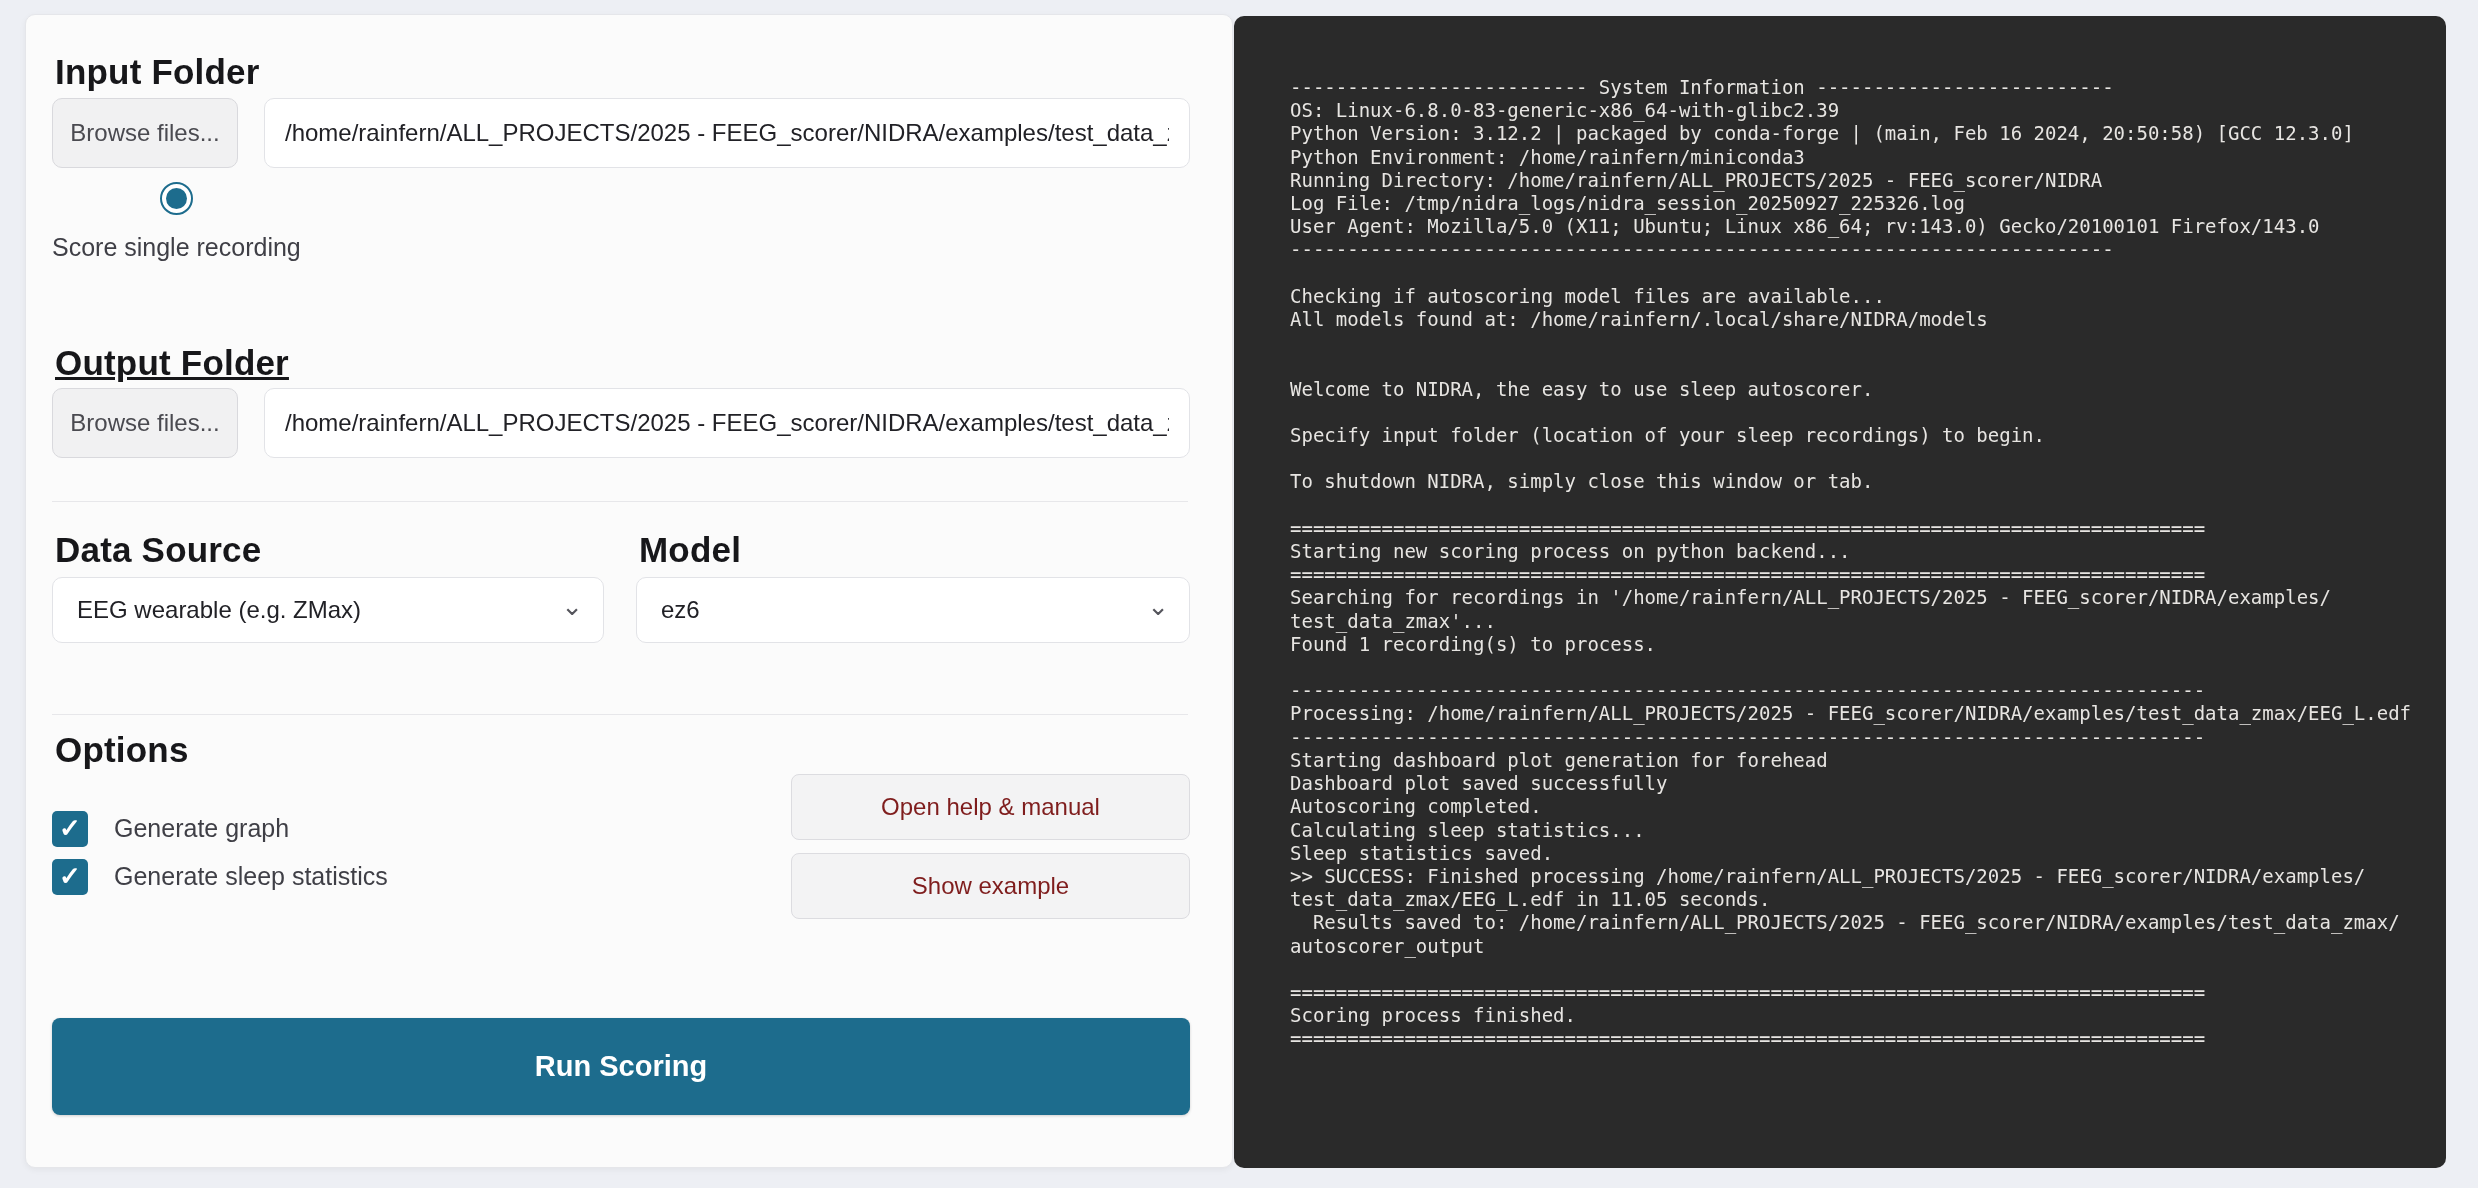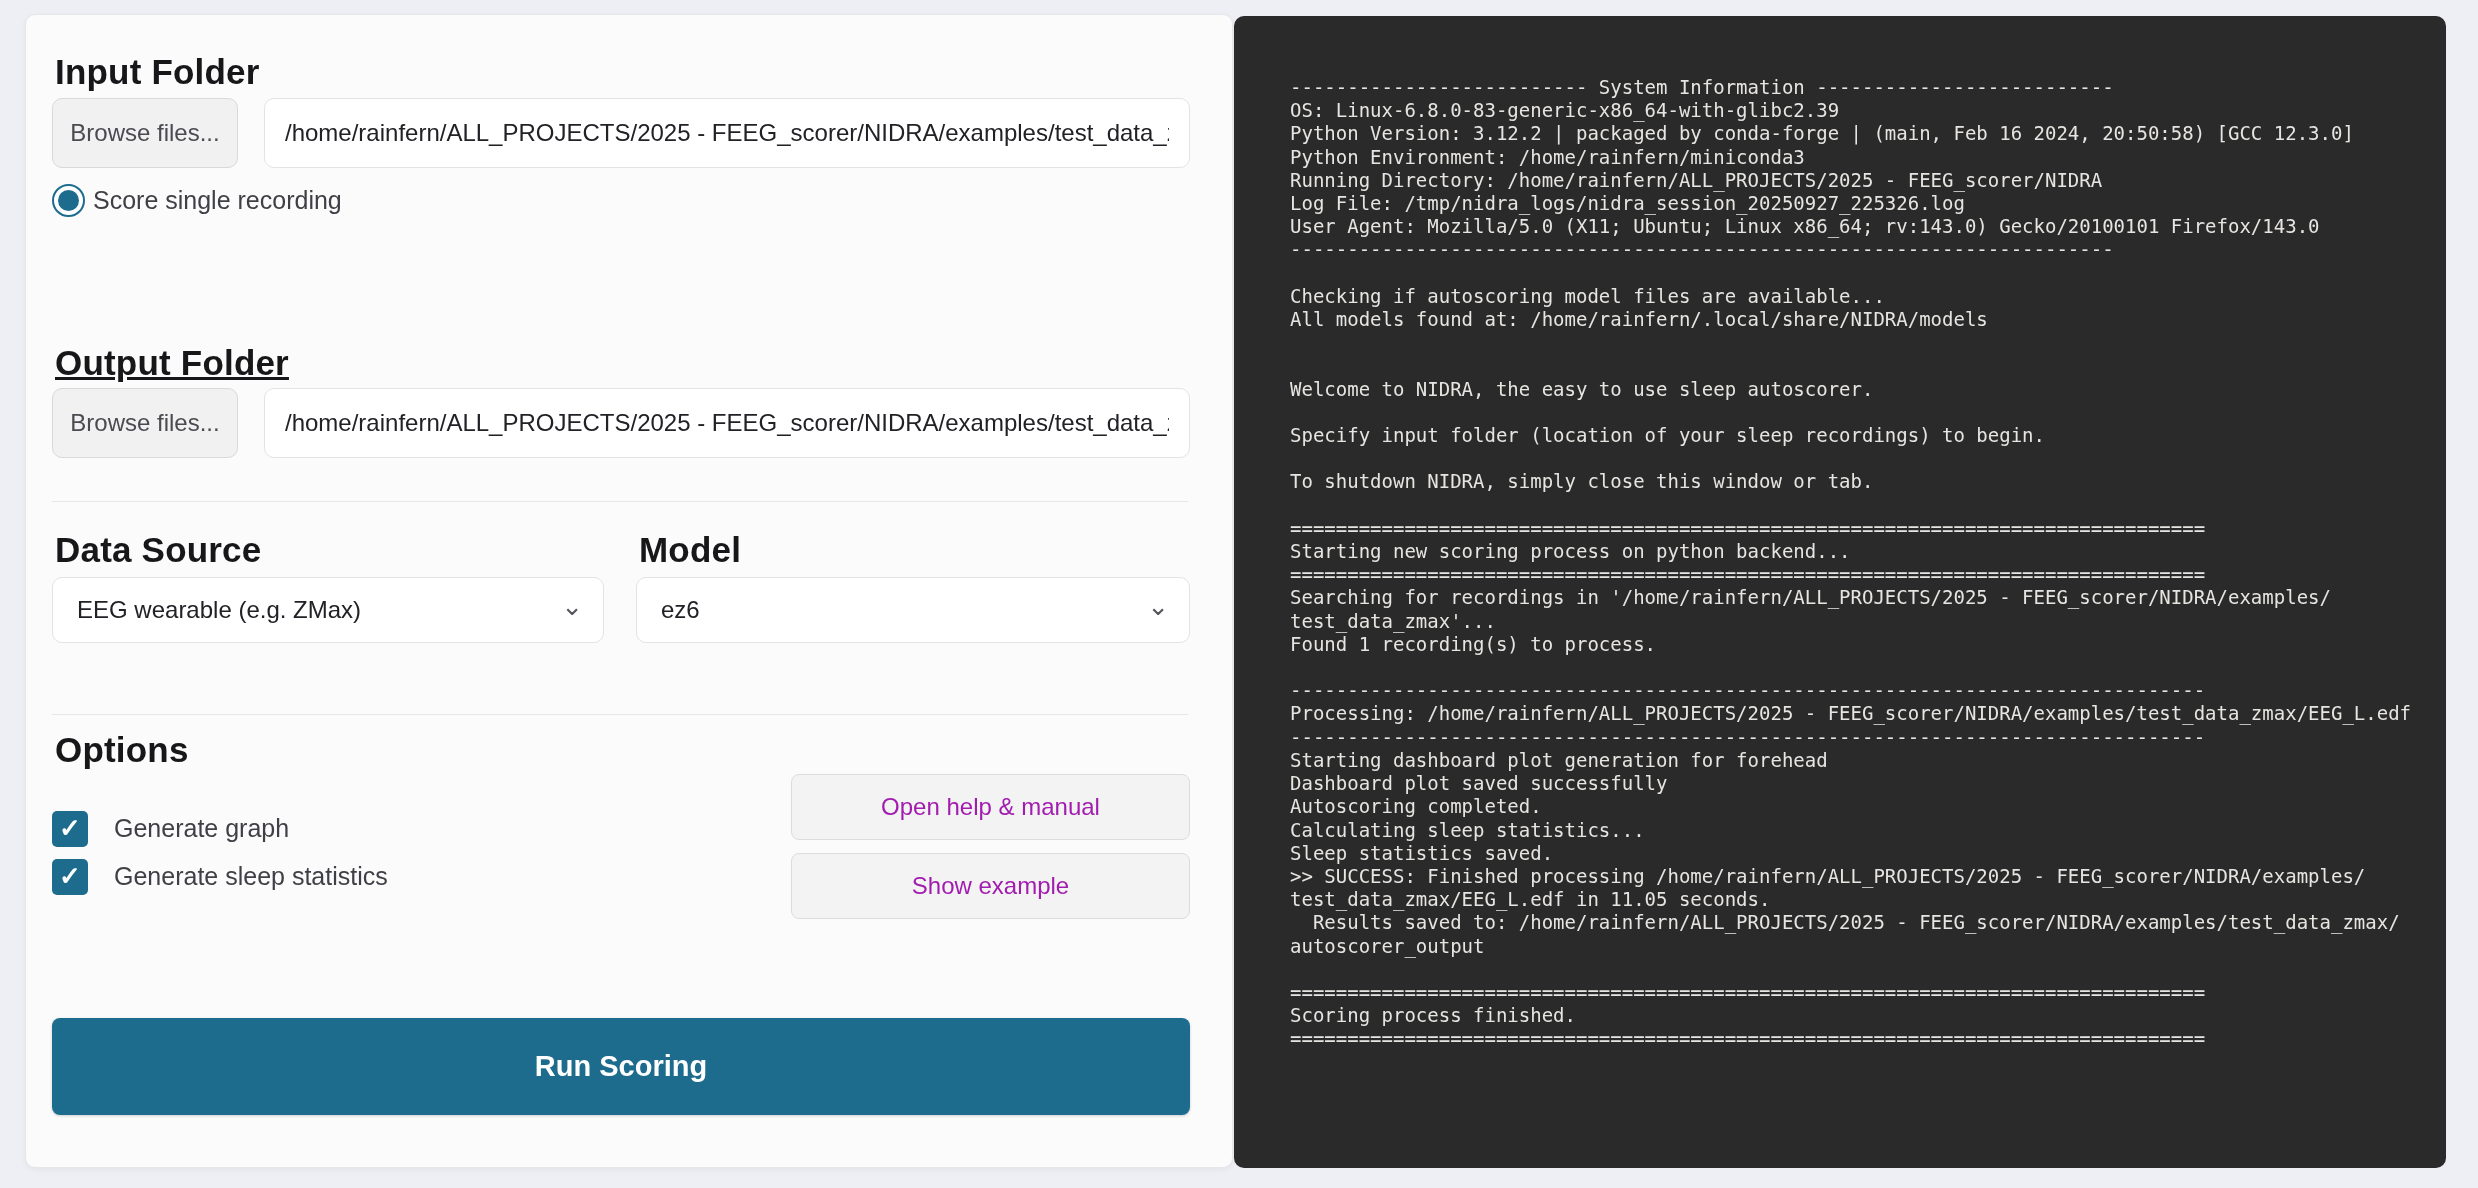--- a/index.html
+++ b/index.html
@@ -31,22 +31,22 @@
     font-size:24px;color:#4a4a50;
   }
   .text-input{
     position:absolute;left:238px;width:926px;height:70px;box-sizing:border-box;
     background:#ffffff;border:1px solid #e2e3e7;border-radius:10px;
     font-size:24px;color:#212126;padding:0 20px;
     font-family:"Liberation Sans", sans-serif;
     white-space:nowrap;overflow:hidden;outline:none;
   }
   .radio-row{
-    position:absolute;left:26px;display:flex;align-items:center;gap:8px;
-    font-size:25px;color:#3f3f46;cursor:pointer;height:37px;
+    position:absolute;left:26px;display:flex;align-items:center;gap:18px;
+    font-size:25px;color:#3f3f46;cursor:pointer;height:37px;flex-direction:column;
   }
   .radio{
     width:33px;height:33px;border-radius:50%;box-sizing:border-box;
     border:2px solid #b4b8bf;background:#fff;position:relative;flex:0 0 auto;
   }
   .radio.on{border-color:#1d6c8d;}
   .radio.on::after{
     content:"";position:absolute;left:4px;top:4px;width:21px;height:21px;
     border-radius:50%;background:#1d6c8d;
   }
@@ -68,21 +68,21 @@
     font-size:25px;color:#3f3f46;cursor:pointer;height:37px;
   }
   .checkbox{
     width:36px;height:36px;border-radius:5px;background:#1d6c8d;
     display:flex;align-items:center;justify-content:center;
     color:#fff;font-size:26px;font-weight:bold;flex:0 0 auto;
   }
   .side-btn{
     position:absolute;left:765px;width:399px;height:66px;
     background:#f3f3f4;border:1px solid #dcdce0;
-    font-size:24px;color:#a21caf;border-radius:8px;
+    font-size:24px;color:#7f1d1d;border-radius:8px;
   }
   .run-btn{
     position:absolute;left:26px;top:1003px;width:1138px;height:97px;
     background:#1d6c8d;border:none;border-radius:8px;
     color:#ffffff;font-size:29px;font-weight:bold;
     box-shadow:0 1px 3px rgba(0,0,0,.18);
   }
   
   .console{
     position:absolute;left:1234px;top:16px;width:1212px;height:1152px;

